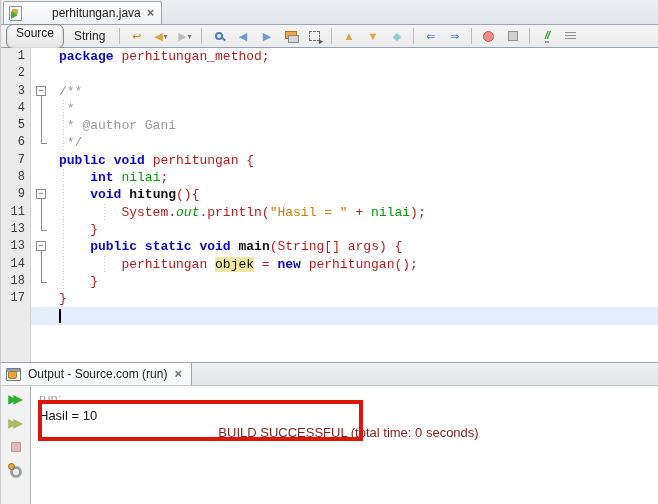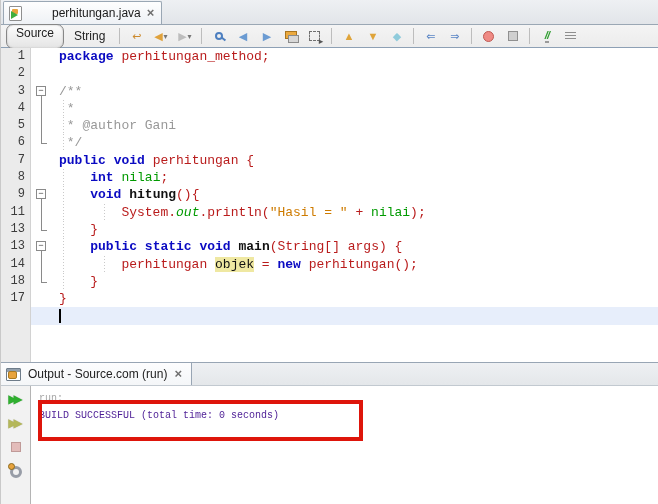--- a/index.html
+++ b/index.html
@@ -64,25 +64,25 @@
   .out-ico { width:15px; height:13px; border:1px solid #6e7c8a; background:#fff; position:relative; border-radius:1px; }
   .out-ico::before { content:""; position:absolute; left:0; top:0; right:0; height:3px; background:#93a0ad; }
   .out-ico::after { content:""; position:absolute; left:1px; bottom:1px; width:7px; height:6px; background:#e8a33d; border-radius:2px; border:1px solid #a97a22; }
   .output { display:flex; height:118px; }
   .out-tools { width:30px; flex:none; background:#f2f2f2; border-right:1px solid #b4b4b4; display:flex; flex-direction:column; align-items:center; padding-top:3px; gap:4px; }
   .obtn { width:22px; height:20px; display:flex; align-items:center; justify-content:center; }
   .arrows2 { font-size:12px; letter-spacing:-4px; padding-right:4px; text-shadow:0 0 1px rgba(0,0,0,.25); }
   .ostop { width:10px; height:10px; background:#e3bcba; border:1px solid #c09a98; }
   .gearico { width:12px; height:12px; border:3px solid #989da7; border-radius:50%; position:relative; margin-top:2px; }
   .gearico::after { content:""; position:absolute; width:5px; height:5px; background:#e8a33d; border:1px solid #8a6a20; border-radius:50%; left:-5px; top:-6px; }
-  .out-body { position:relative; flex:1; background:#fff; font-family:Liberation Mono, monospace; font-size:10px; padding:4px 0 0 8px; }
+  .out-body { position:relative; flex:1; background:#fff; font-family:Liberation Sans, sans-serif; font-size:13px; padding:4px 0 0 8px; }
   .o-line { height:17px; line-height:17px; white-space:pre; }
   .o-run { color:#a6a6a6; }
   .o-pl  { color:#111; }
-  .o-ok  { color:#4c1d95; }
+  .o-ok  { color:#7f1d1d;text-align:center; }
   .ann-rect { position:absolute; left:7px; top:14px; width:325px; height:41px; border:4px solid #de150b; z-index:3; }
 </style>
 </head>
 <body>
 
 <div class="window">
 
   <div class="tabbar">
     <div class="etab">
       <span class="file-ico"></span>
@@ -198,17 +198,18 @@
         <div class="obtn">
           <div class="ostop"></div>
         </div>
         <div class="obtn">
           <div class="gearico"></div>
         </div>
       </div>
     <div class="out-body" id="out-body">
       <div class="ann-rect"></div>
     <div class="o-line o-run">run:</div>
+        <div class="o-line o-pl">Hasil = 10</div>
         <div class="o-line o-ok">BUILD SUCCESSFUL (total time: 0 seconds)</div>
       </div>
   </div>
 
 </div>
 
 </body></html>

